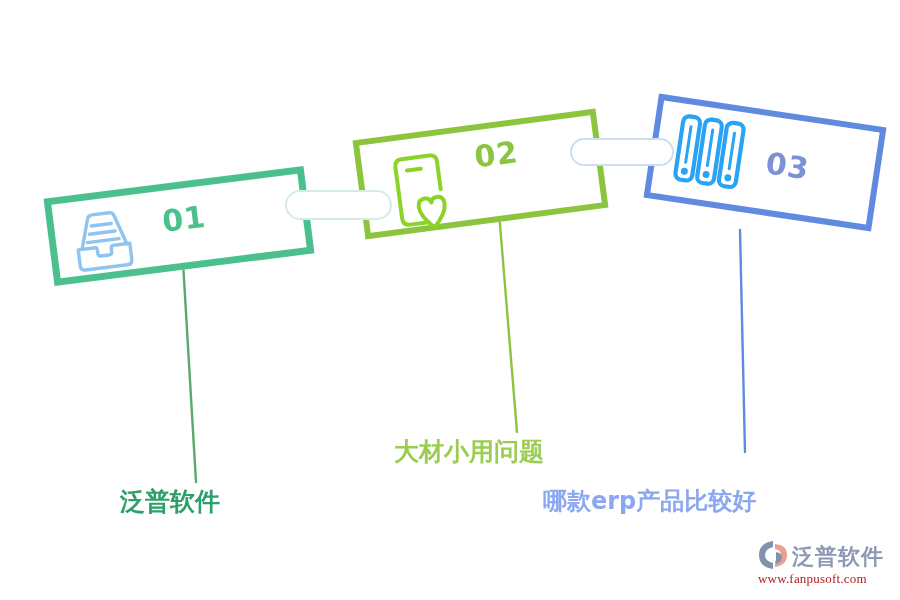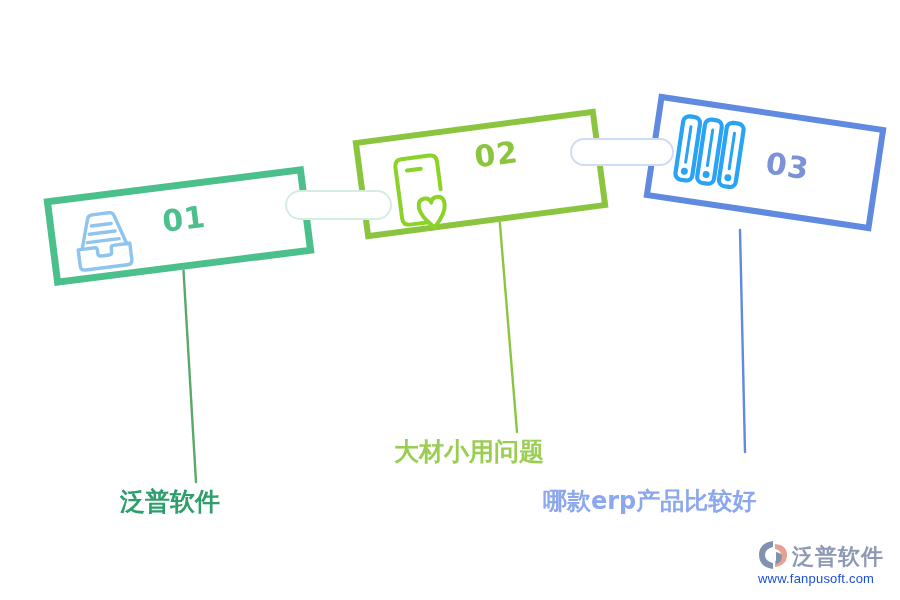--- a/index.html
+++ b/index.html
@@ -69,23 +69,23 @@
     font-size: 22px;
     font-weight: bold;
     color: #8e9ab4;
     letter-spacing: 1px;
     white-space: nowrap;
   }
   #brand-url {
     position: absolute;
     left: 6px;
     top: 31px;
-    font-family: Liberation Sans, sans-serif;
+    font-family: Liberation Serif, serif;
     font-size: 13px;
-    color: #1d4ed8;
+    color: #b91c1c;
     letter-spacing: 0.2px;
     white-space: nowrap;
   }
   #brand-mark {
     position: absolute;
     left: 4px;
     top: 0px;
     width: 34px;
     height: 30px;
   }

